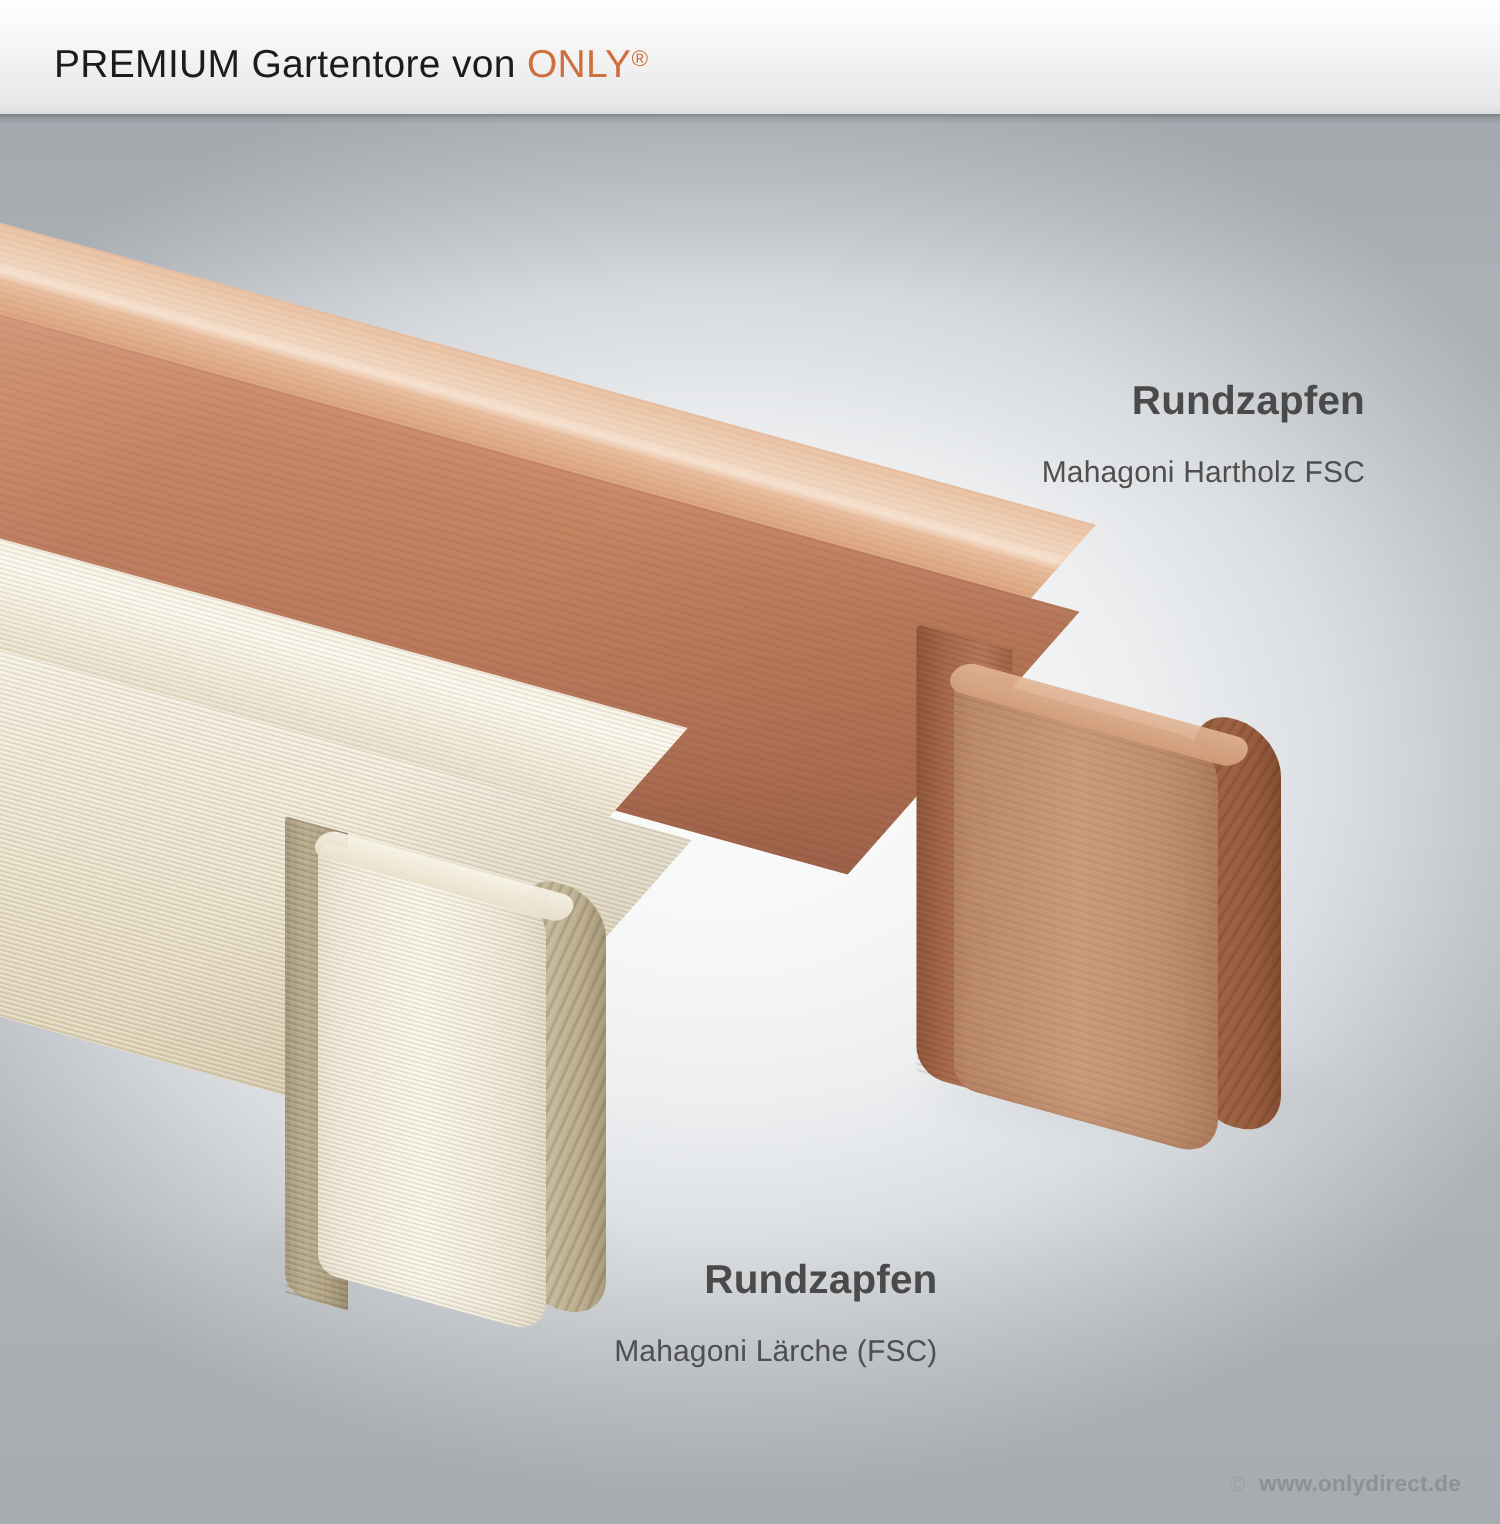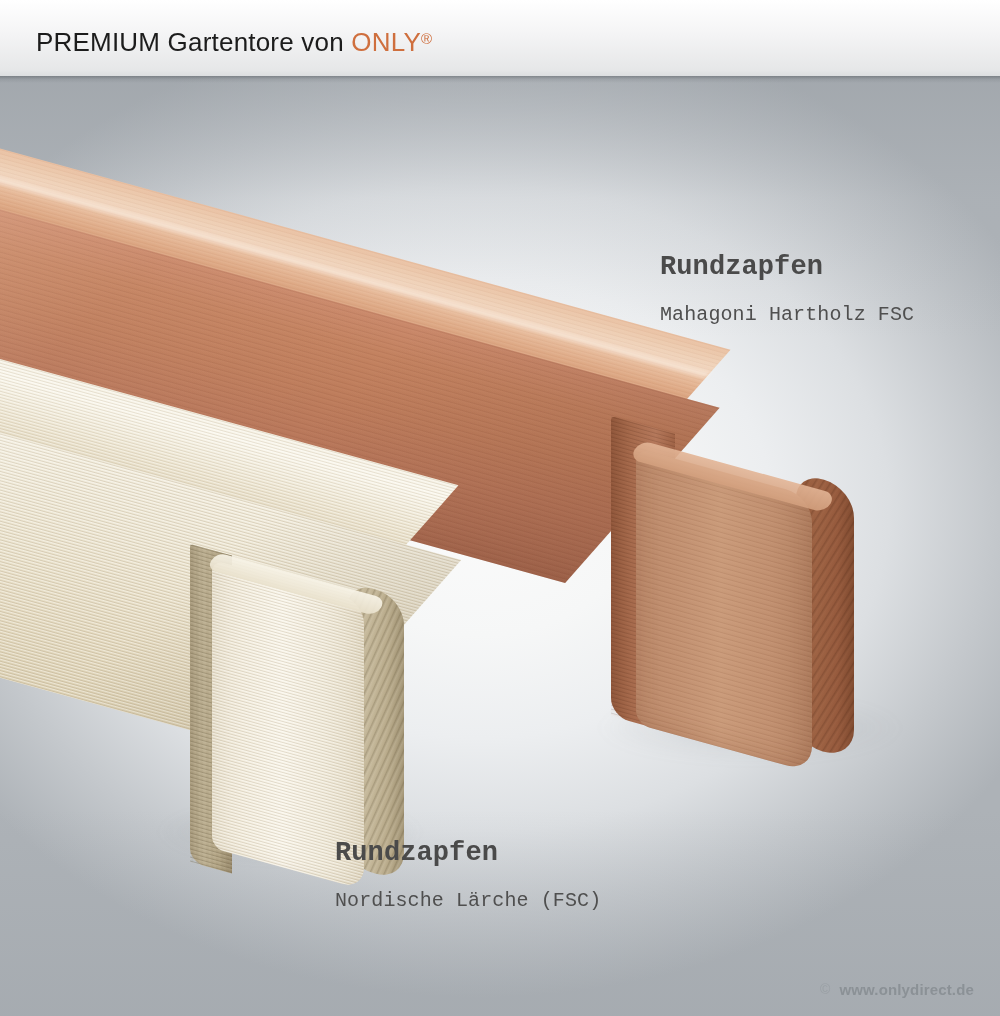--- a/index.html
+++ b/index.html
@@ -377,23 +377,22 @@
     width: 300px; height: 64px;
     background: radial-gradient(ellipse at center, rgba(110,116,122,0.16) 0%, rgba(110,116,122,0) 72%);
     filter: blur(7px);
     z-index: 9;
   }
 
   
   .caption {
     position: absolute;
     z-index: 30;
-    text-align: left;
+    text-align: right;
     white-space: nowrap;
-    font-family: Liberation Mono, monospace;
   }
   .caption-title {
     font-size: 27px;
     font-weight: 700;
     color: #4a4a4a;
     letter-spacing: 0.1px;
     line-height: 1.12;
   }
   .caption-sub {
     font-size: 20px;
@@ -503,21 +502,21 @@
 
     <div class="stage-vignette"></div>
 
     <div class="caption caption-mahogany">
       <div class="caption-title">Rundzapfen</div>
       <div class="caption-sub">Mahagoni Hartholz FSC</div>
     </div>
 
     <div class="caption caption-larch">
       <div class="caption-title">Rundzapfen</div>
-      <div class="caption-sub">Nordische Lärche (FSC)</div>
+      <div class="caption-sub">Mahagoni Lärche (FSC)</div>
     </div>
 
     <div class="watermark">
       <span class="copy">©</span>
       <span>www.onlydirect.de</span>
     </div>
 
   </div>
 </div>
 

